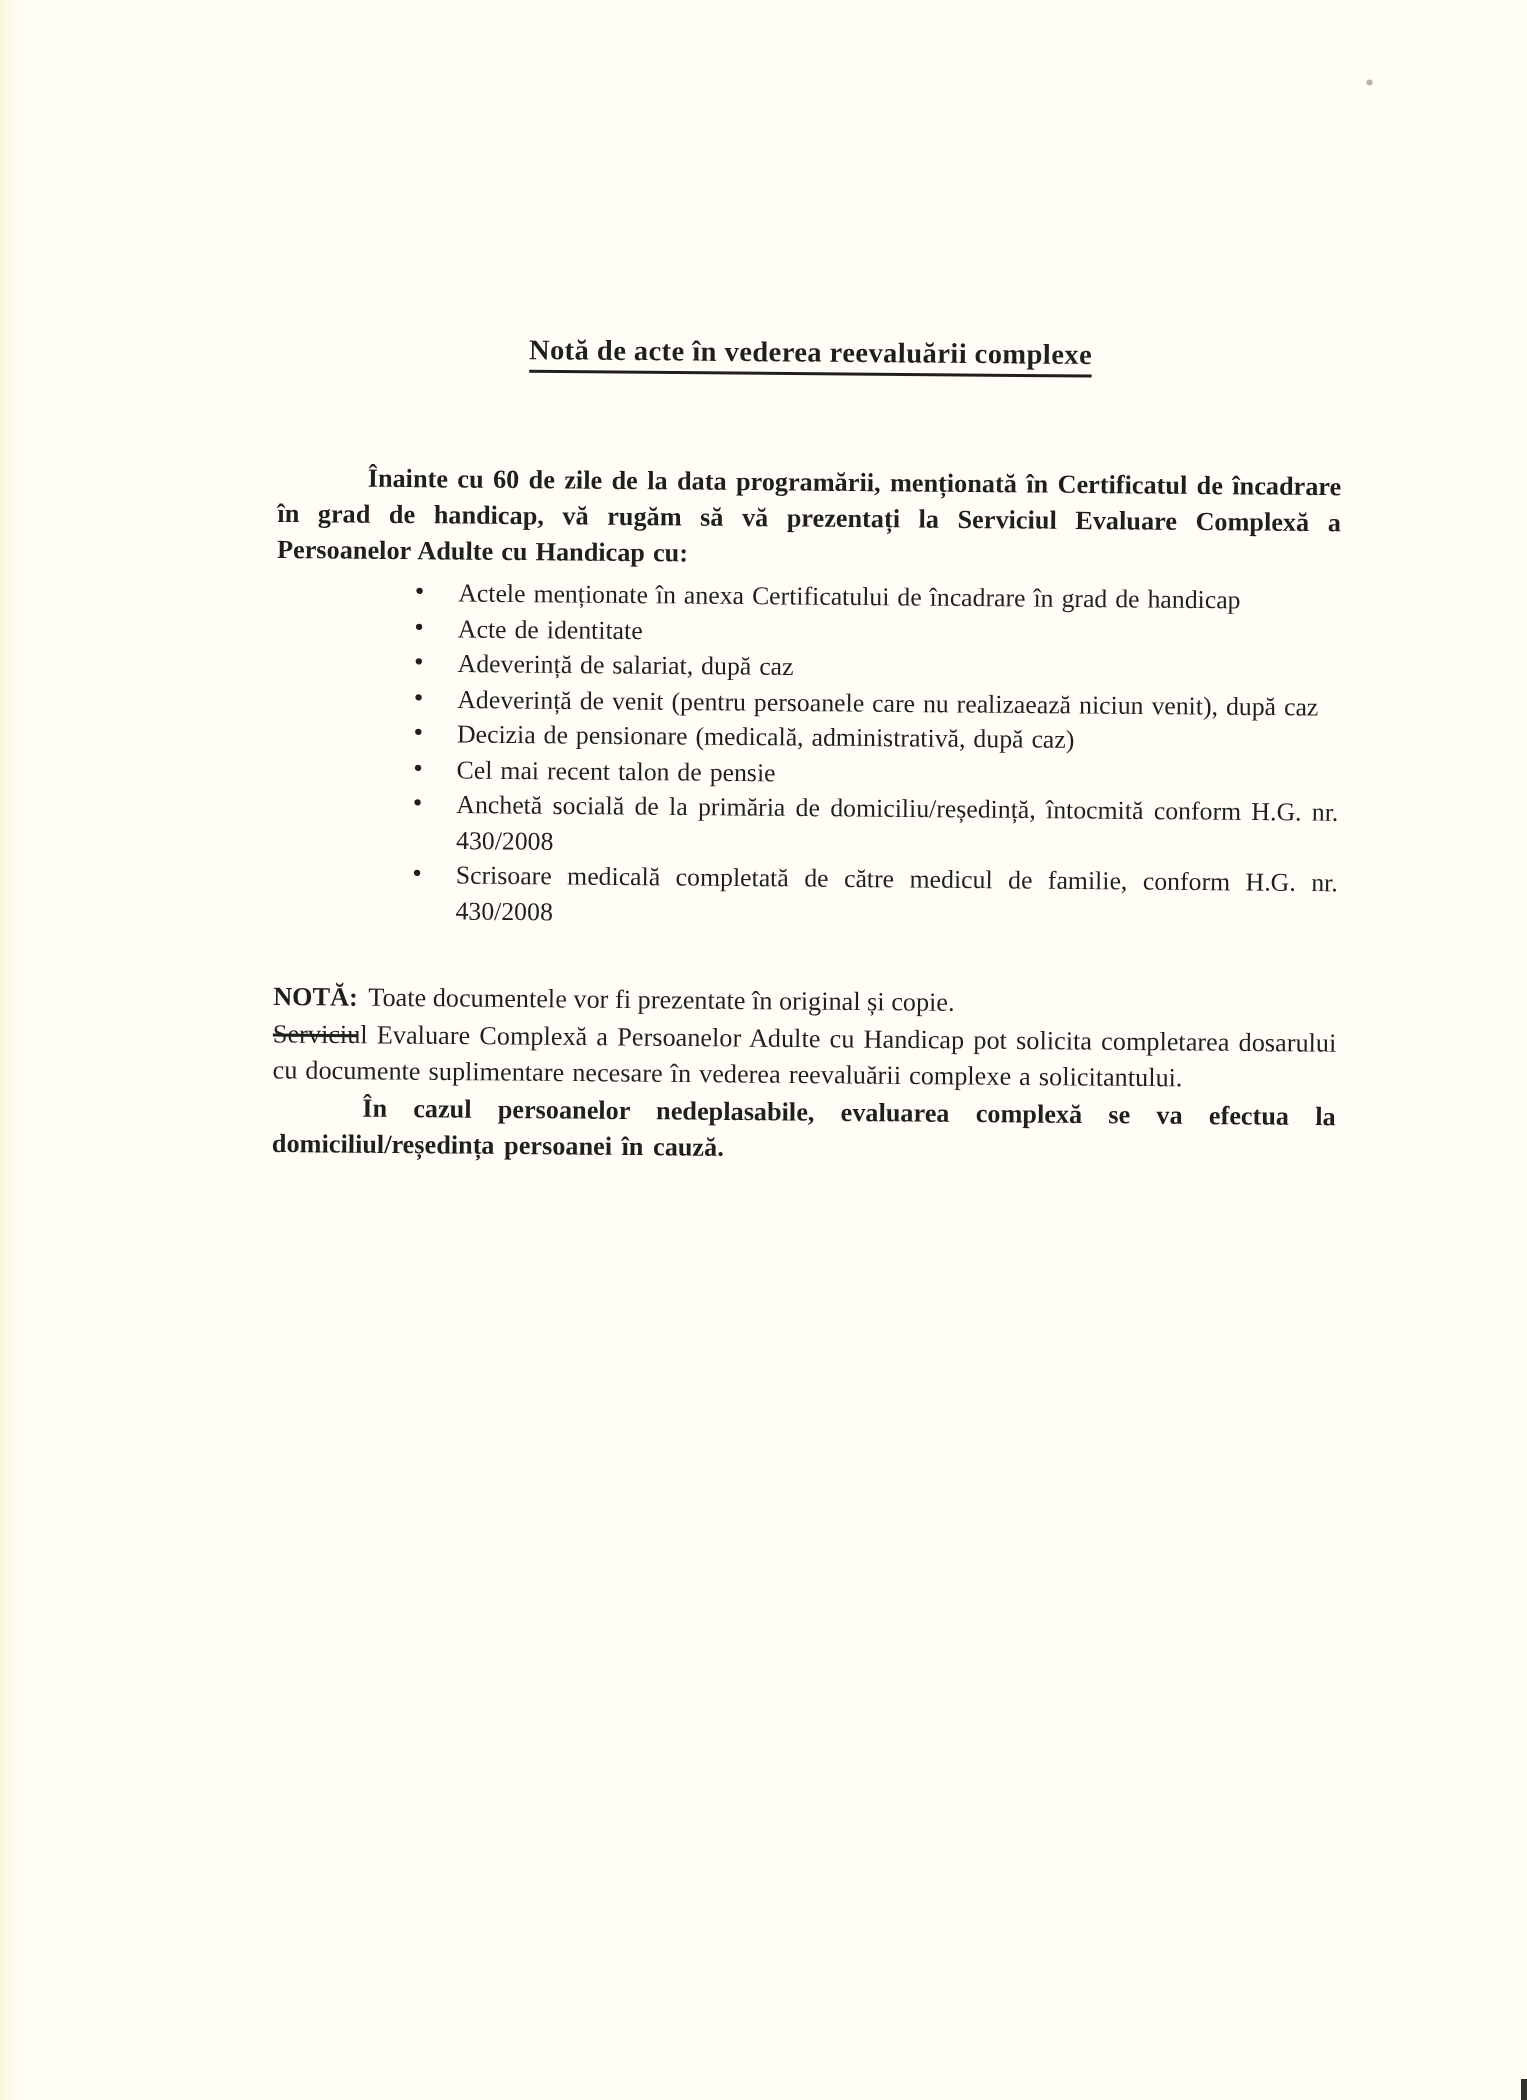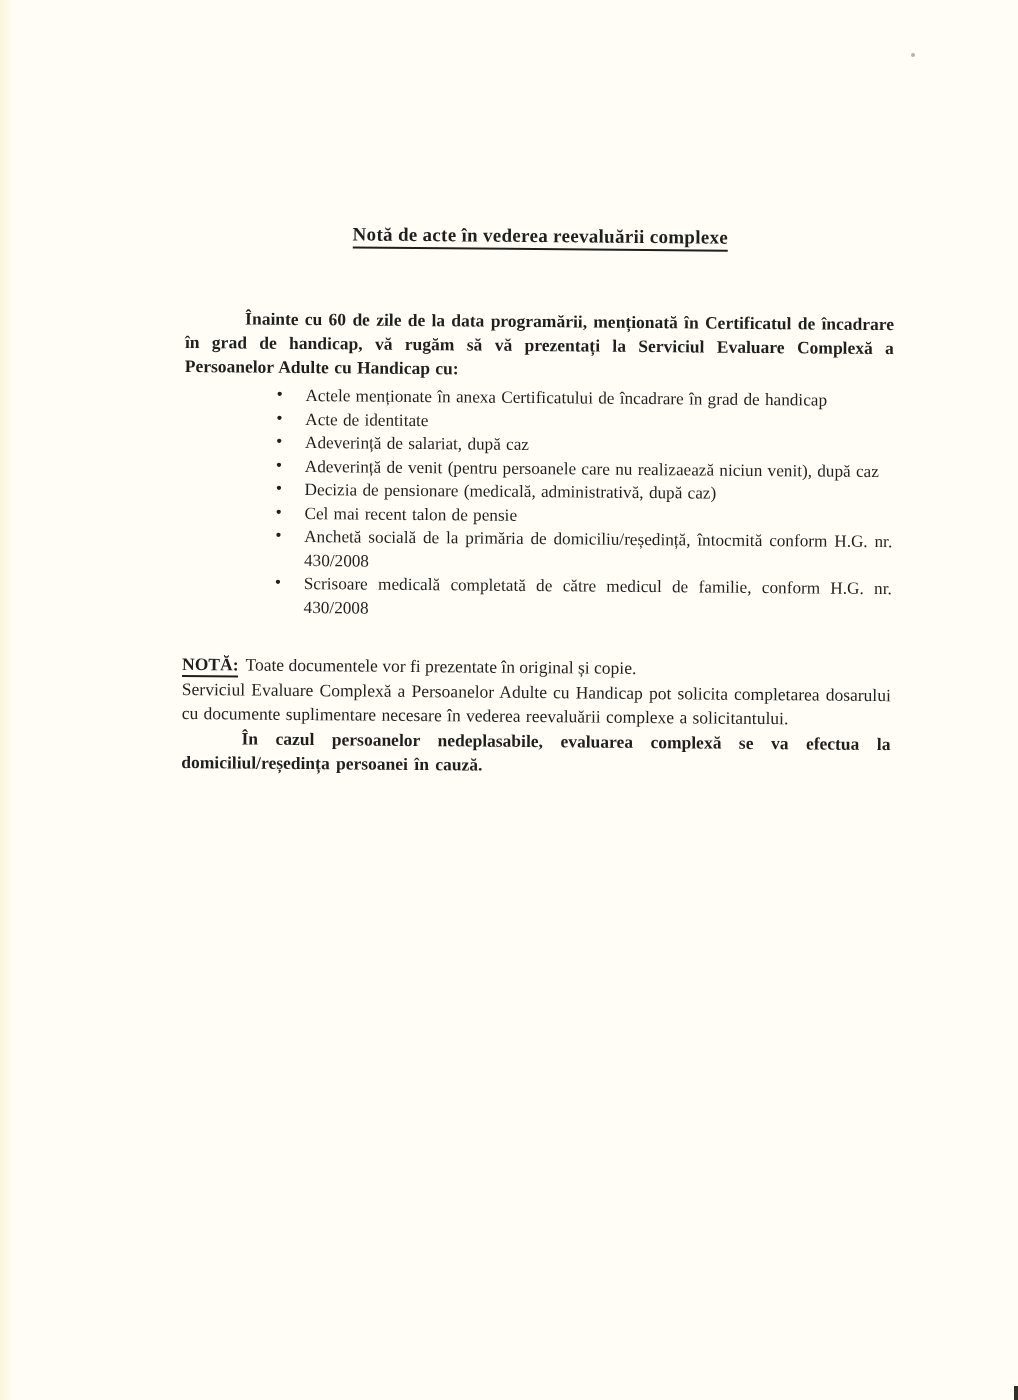--- a/index.html
+++ b/index.html
@@ -87,21 +87,21 @@
     margin-top: 34px;
     font-size: 17.5px;
     line-height: 24.5px;
   }
   .note-first {
     margin: 0;
   }
   .note-label {
     font-weight: bold;
     border-bottom: 2px solid #1f1f1e;
-    padding-bottom: 1px;
+    padding-bottom: 15px;
   }
   .note-rest {
     margin-left: 7px;
   }
   .note-body {
     margin: 0;
     text-align: justify;
     word-spacing: 1px;
   }
   .closing-par {

